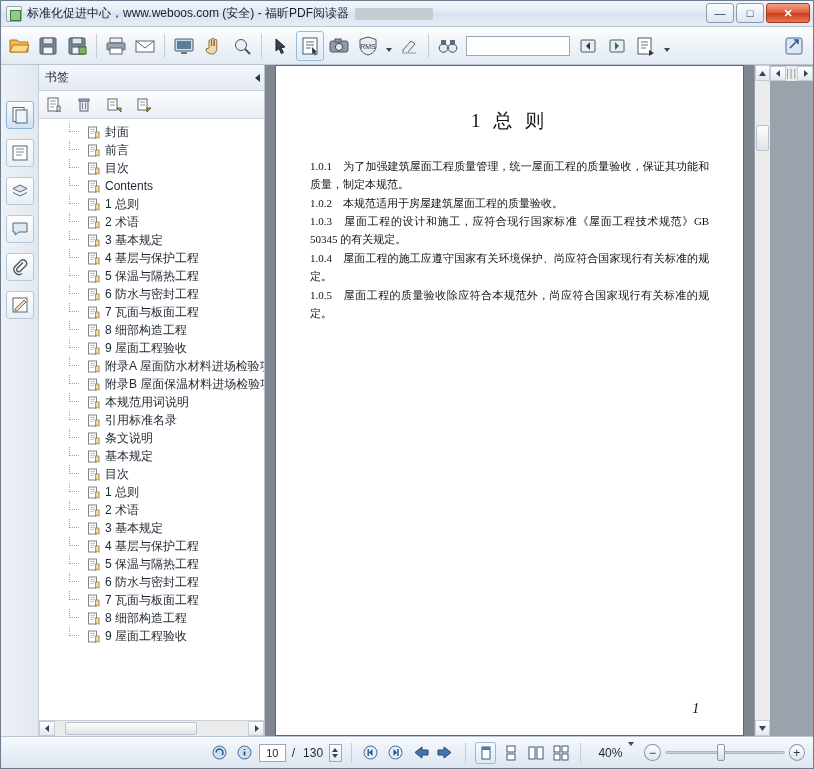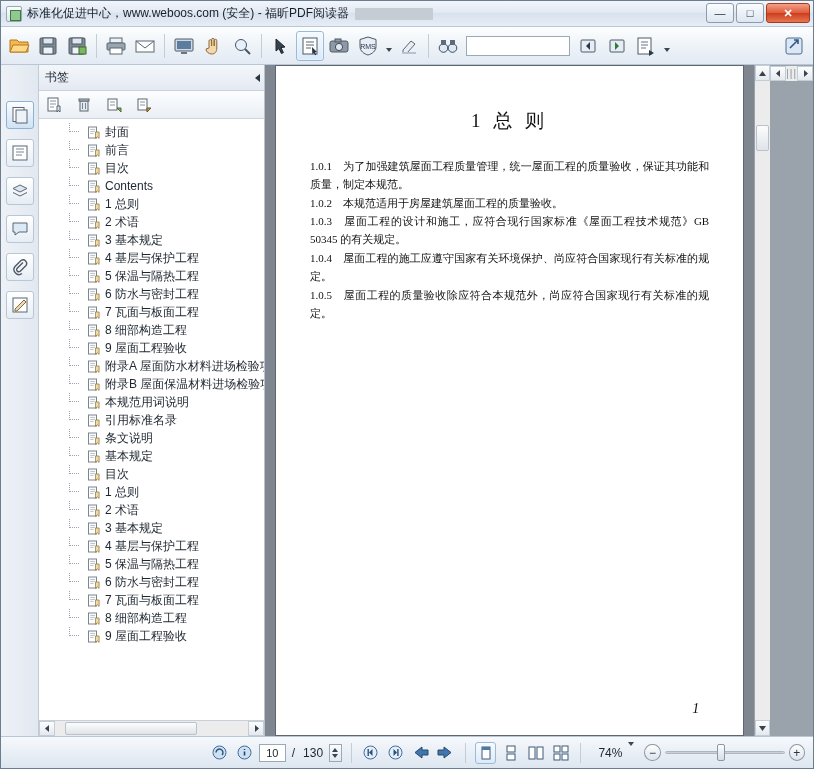--- a/index.html
+++ b/index.html
@@ -1059,21 +1059,21 @@
     </div>
     <div class="sb-btn">
       <svg width="16" height="16" viewBox="0 0 16 16">
           <rect x="1" y="1" width="6" height="6" fill="#fff" stroke="#3f5a77"></rect>
           <rect x="9" y="1" width="6" height="6" fill="#fff" stroke="#3f5a77"></rect>
           <rect x="1" y="9" width="6" height="6" fill="#fff" stroke="#3f5a77"></rect>
           <rect x="9" y="9" width="6" height="6" fill="#fff" stroke="#3f5a77"></rect>
         </svg>
     </div>
     <div class="sb-sep"></div>
-    <span class="zoom-label">74%</span>
+    <span class="zoom-label">40%</span>
     <span class="zoom-caret"><span class="caret-d"></span></span>
     <div class="circ-btn">−</div>
     <div class="zoom-slider">
       <div class="zs-track"></div>
       <div class="zs-thumb"></div>
     </div>
     <div class="circ-btn">+</div>
   </div>
 </div>
 

